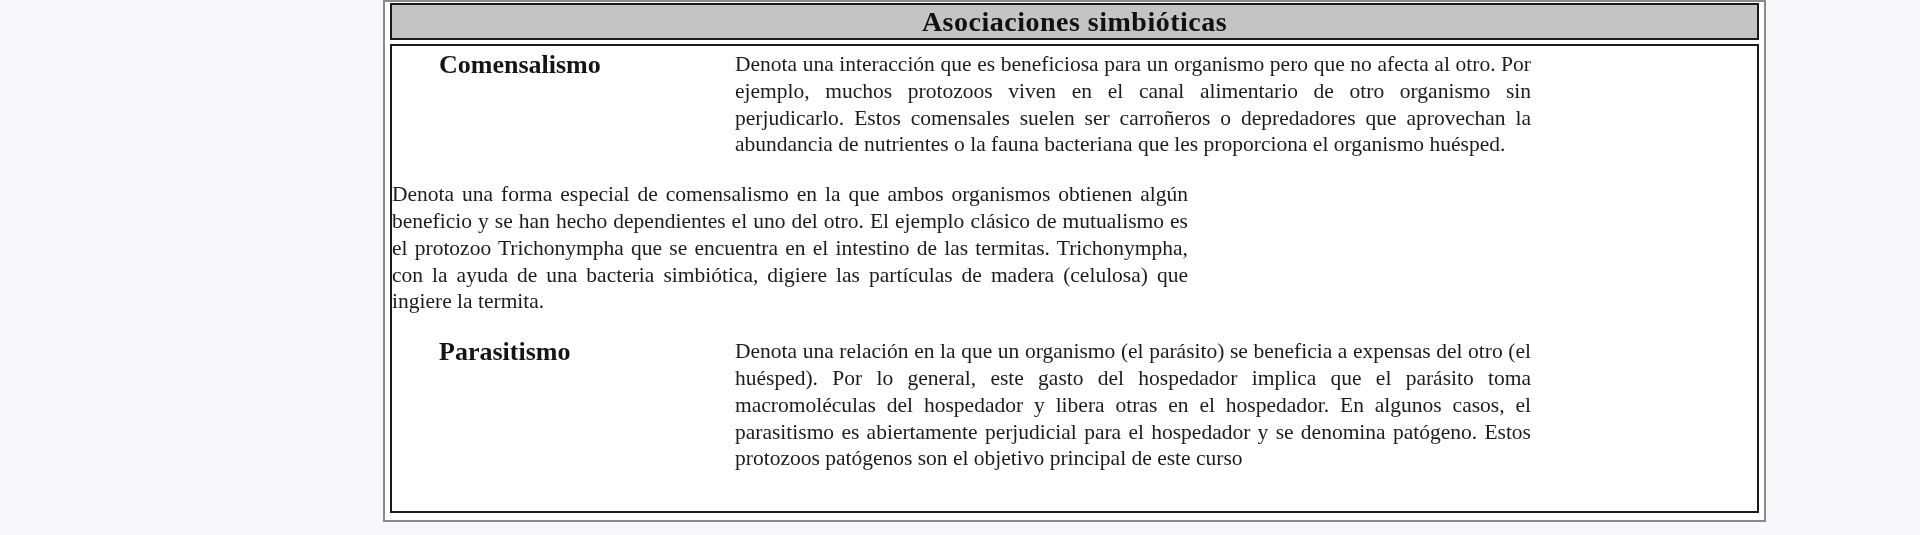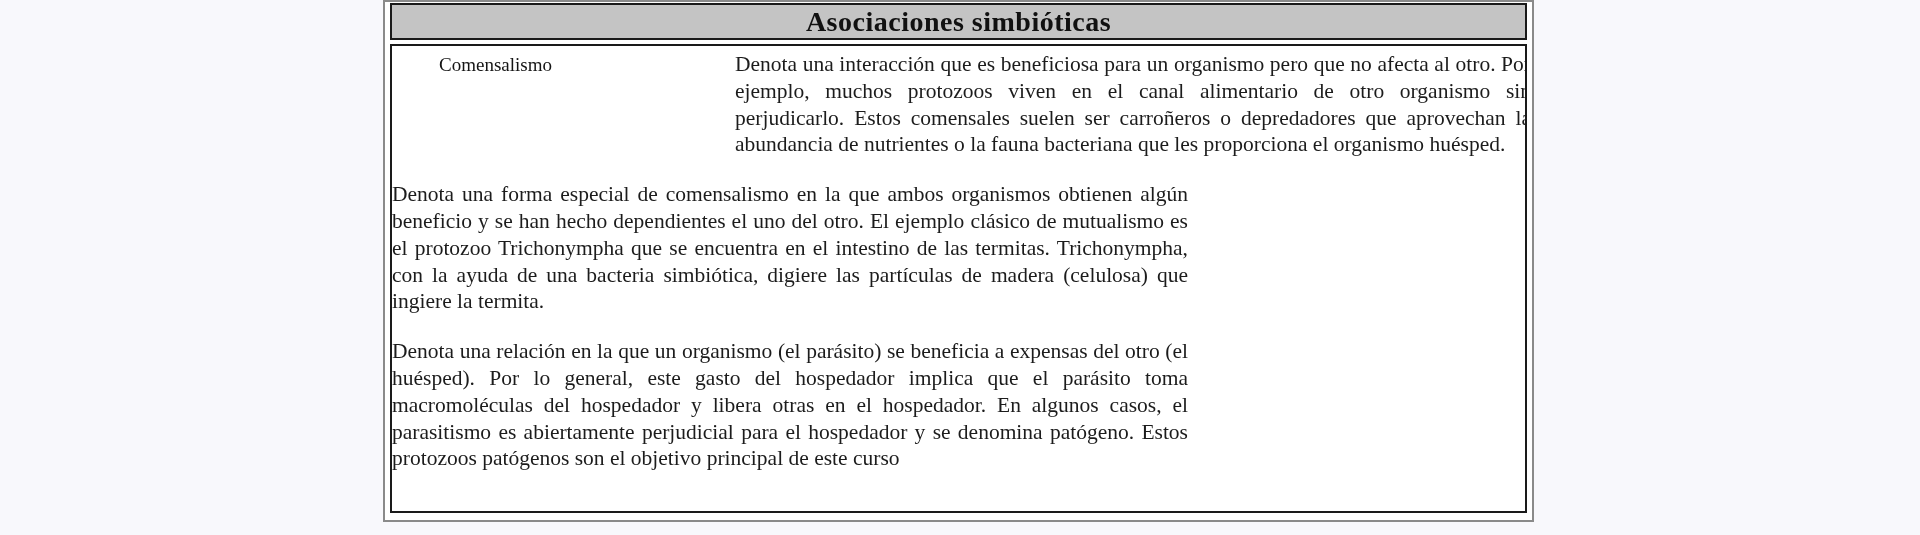--- a/index.html
+++ b/index.html
@@ -12,21 +12,21 @@
     background: #f8f8fc;
     position: relative;
     font-family: "Liberation Serif", "DejaVu Serif", serif;
     color: #1c1c1c;
     overflow: hidden;
   }
   .doc-table {
     position: absolute;
     left: 383px;
     top: 0;
-    width: 1151px;
+    width: 1383px;
     height: 522px;
     background: #ffffff;
     border: 2px solid #8a8a8a;
     box-sizing: border-box;
   }
   .doc-header {
     margin: 1px 5px 0 5px;
     height: 37px;
     background: #c4c4c4;
     border: 2px solid #1a1a1a;
@@ -56,22 +56,22 @@
     align-items: flex-start;
     margin-bottom: 23px;
   }
   .term-cell {
     width: 343px;
     box-sizing: border-box;
     padding-left: 47px;
     flex: 0 0 auto;
   }
   .term-label {
-    font-size: 19px;
-    font-weight: normal;
+    font-size: 26px;
+    font-weight: bold;
     color: #151515;
     line-height: 27px;
     white-space: nowrap;
   }
   .definition-cell {
     width: 796px;
     flex: 0 0 auto;
   }
   .definition-text {
     font-size: 21.5px;
@@ -103,19 +103,22 @@
       </div>
     </div>
 
     <div class="term-row">
       <div class="definition-cell">
         <p class="definition-text">Denota una forma especial de comensalismo en la que ambos organismos obtienen algún beneficio y se han hecho dependientes el uno del otro. El ejemplo clásico de mutualismo es el protozoo Trichonympha que se encuentra en el intestino de las termitas. Trichonympha, con la ayuda de una bacteria simbiótica, digiere las partículas de madera (celulosa) que ingiere la termita.</p>
       </div>
     </div>
 
     <div class="term-row">
+      <div class="term-cell">
+        <span class="term-label">Parasitismo</span>
+      </div>
       <div class="definition-cell">
         <p class="definition-text">Denota una relación en la que un organismo (el parásito) se beneficia a expensas del otro (el huésped). Por lo general, este gasto del hospedador implica que el parásito toma macromoléculas del hospedador y libera otras en el hospedador. En algunos casos, el parasitismo es abiertamente perjudicial para el hospedador y se denomina patógeno. Estos protozoos patógenos son el objetivo principal de este curso</p>
       </div>
     </div>
 
   </div>
 </div>
 
 </body></html>

